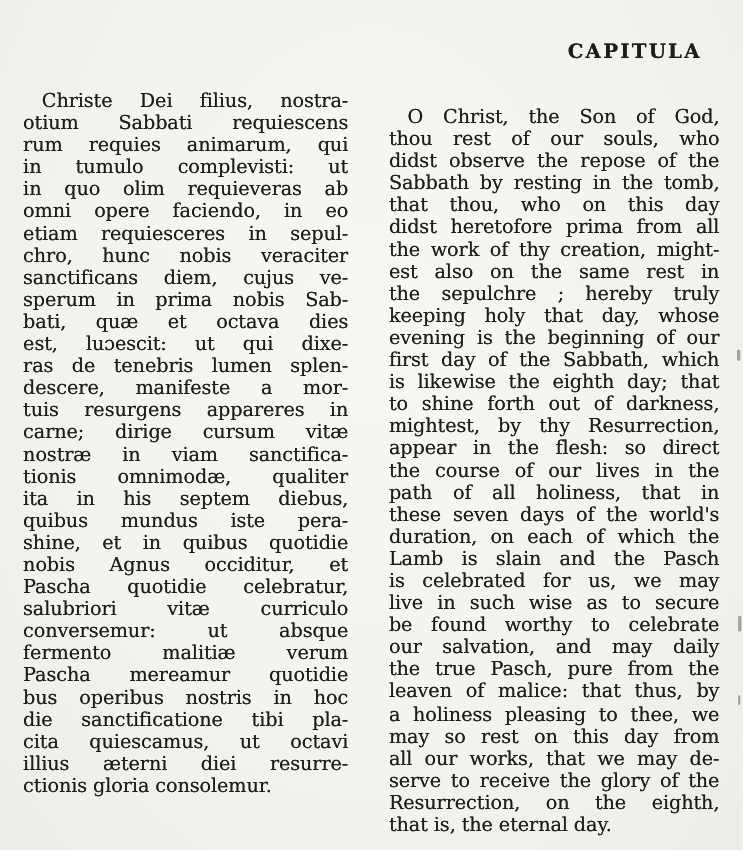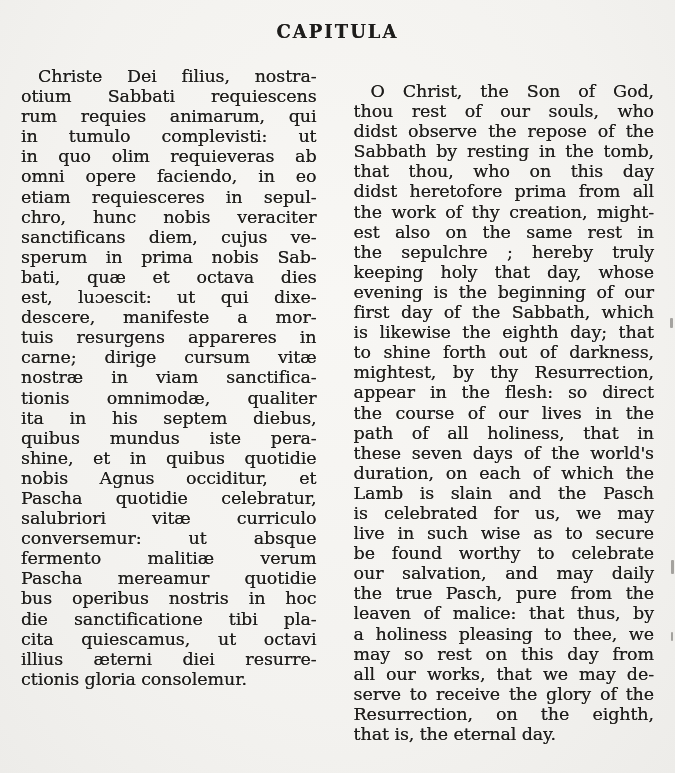--- a/index.html
+++ b/index.html
@@ -11,26 +11,26 @@
     background: #f3f2ef;
   }
   .page {
     position: relative;
     width: 675px; height: 773px;
     box-sizing: border-box;
     padding: 22px 21px 0 21px;
     background: radial-gradient(ellipse at 50% 38%, #f8f7f4 0%, #f3f2ef 62%, #edecE9 100%);
   }
   .title {
-    margin: 0;
+    margin: 16px;
     height: 20px;
     line-height: 20px;
     font-size: 18px;
     font-weight: bold;
-    text-align: center;
+    text-align: right;
     letter-spacing: 2px;
     text-shadow: 0 0 0.6px rgba(30,28,26,0.8);
   }
   .columns {
     display: flex;
     gap: 37px;
     margin-top: 24px;
   }
   .col {
     font-size: 17.5px;
@@ -83,20 +83,21 @@
         <div class="line">chro, hunc nobis veraciter</div>
 
         <div class="line">sanctificans diem, cujus ve-</div>
 
         <div class="line">sperum in prima nobis Sab-</div>
 
         <div class="line">bati, quæ et octava dies</div>
 
         <div class="line">est, luɔescit: ut qui dixe-</div>
 
+        <div class="line">ras de tenebris lumen splen-</div>
 
         <div class="line">descere, manifeste a mor-</div>
 
         <div class="line">tuis resurgens appareres in</div>
 
         <div class="line">carne; dirige cursum vitæ</div>
 
         <div class="line">nostræ in viam sanctifica-</div>
 
         <div class="line">tionis omnimodæ, qualiter</div>

